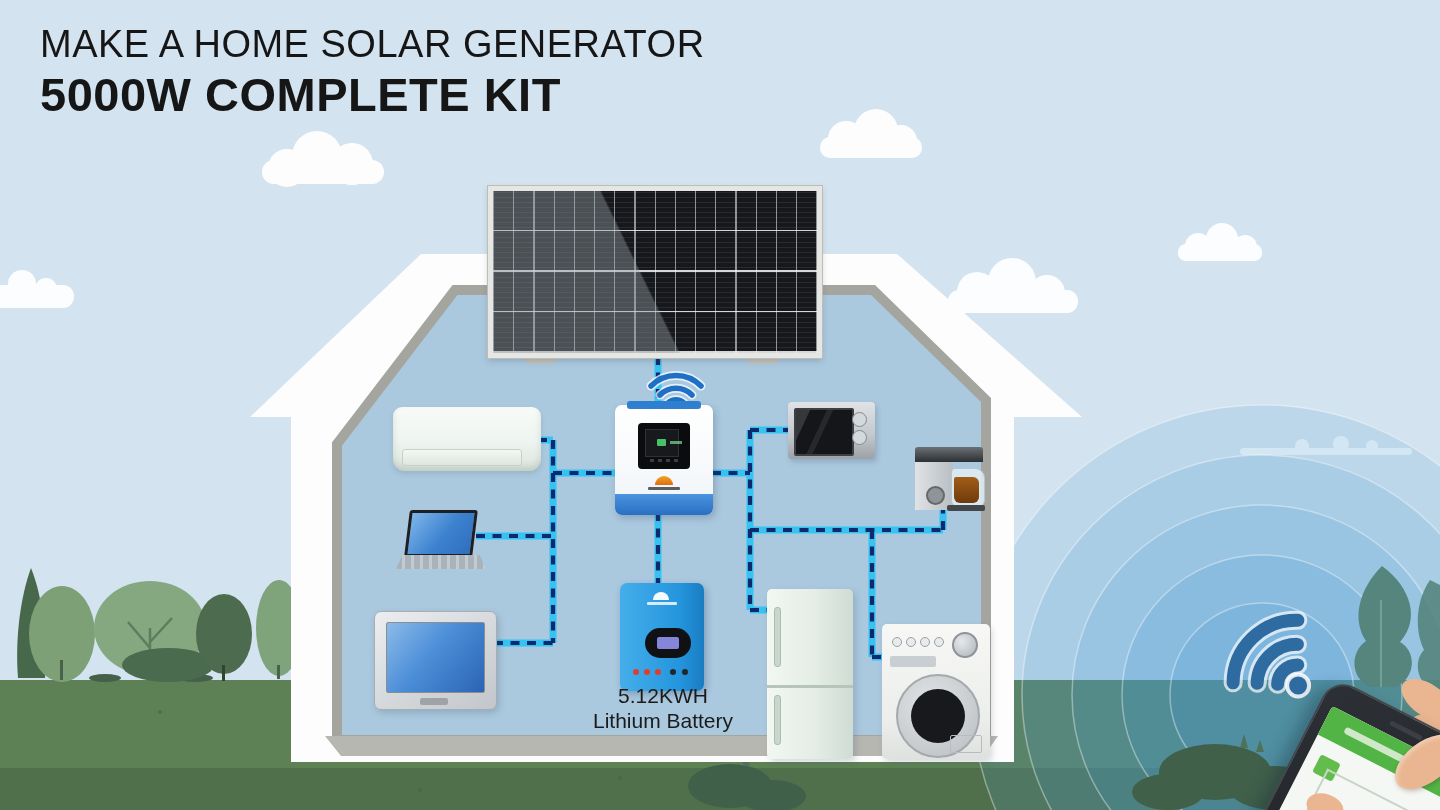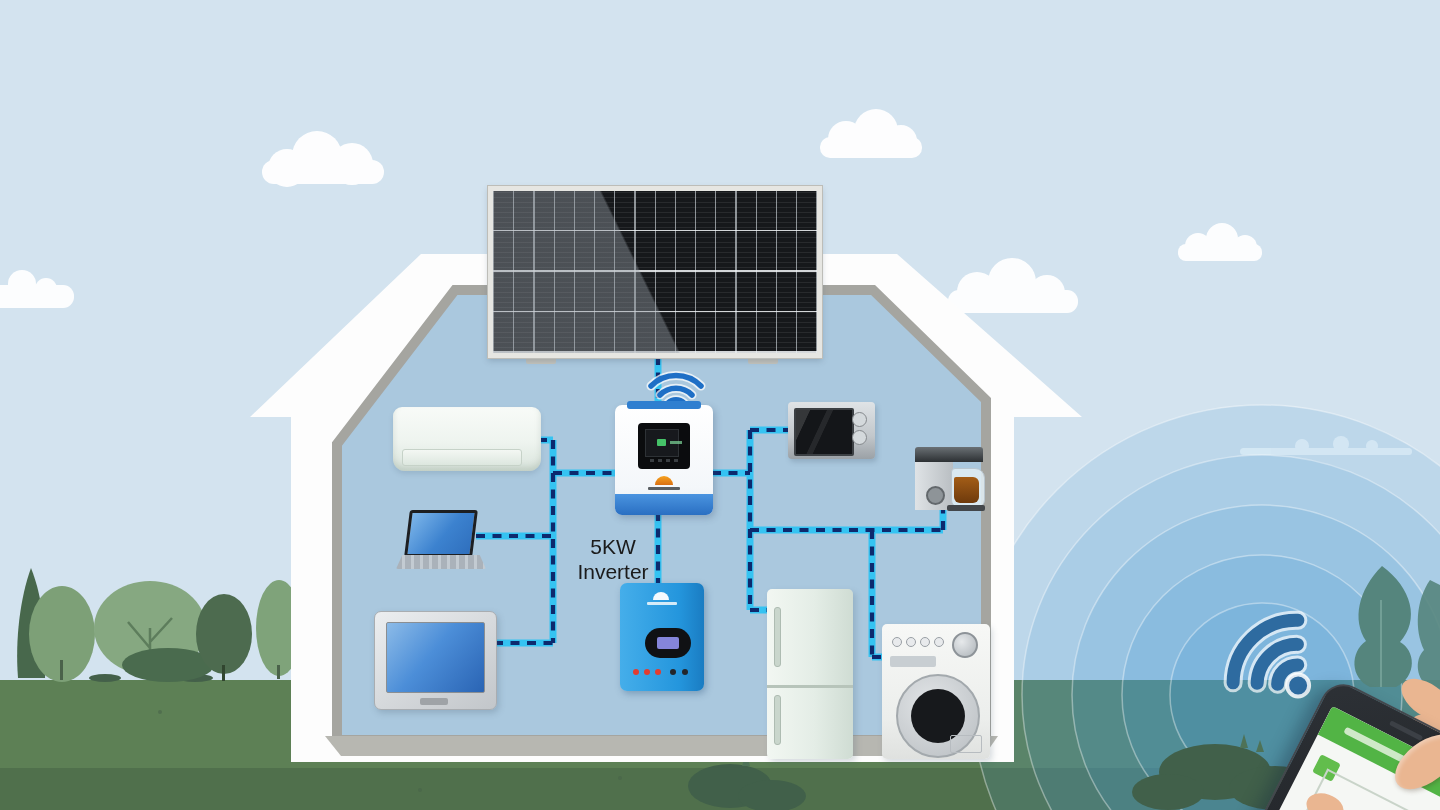--- a/index.html
+++ b/index.html
@@ -344,27 +344,31 @@
     </div>
     <div class="dots">
       <span class="d1"></span>
         <span class="d2"></span>
         <span class="d3"></span>
         <span class="d4"></span>
         <span class="d5"></span>
     </div>
   </div>
 
-
-
-  <div class="abs note center" style="left:532px;top:535px;width:162px;">
-    <div>5KW</div>
-    <div>Inverter</div>
-  </div>
-
+  <div class="abs title">
+    <div class="t1">MAKE A HOME SOLAR GENERATOR</div>
+    <div class="t2">5000W COMPLETE KIT</div>
+  </div>
+
+
+
+  <div class="abs note center" style="left:538px;top:684px;width:250px;">
+    <div>5.12KWH</div>
+    <div>Lithium Battery</div>
+  </div>
 
   <div class="abs finger" style="left:1398px;top:684px;width:58px;height:32px;transform:rotate(35deg);"></div>
   <div class="abs finger" style="left:1408px;top:718px;width:52px;height:30px;transform:rotate(30deg);"></div>
 
   <div class="abs phone">
     <div class="spk"></div>
     <div class="screen">
       <div class="hdr">
           <div class="bar"></div>
         </div>

